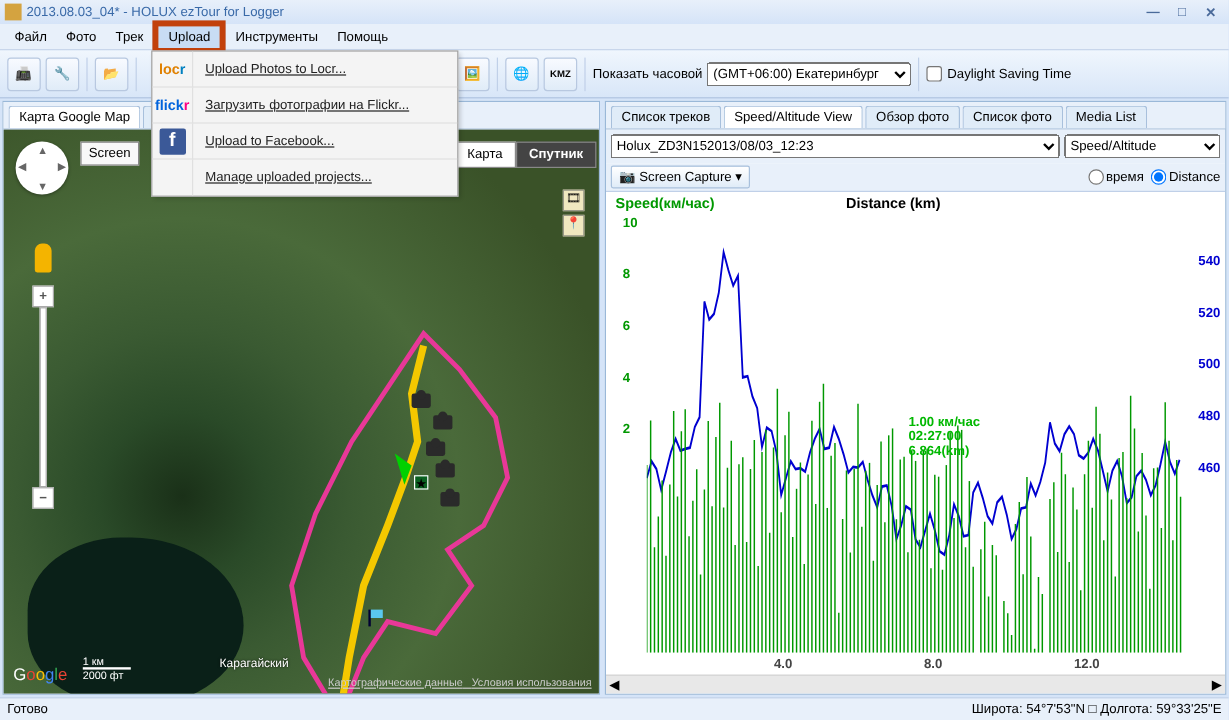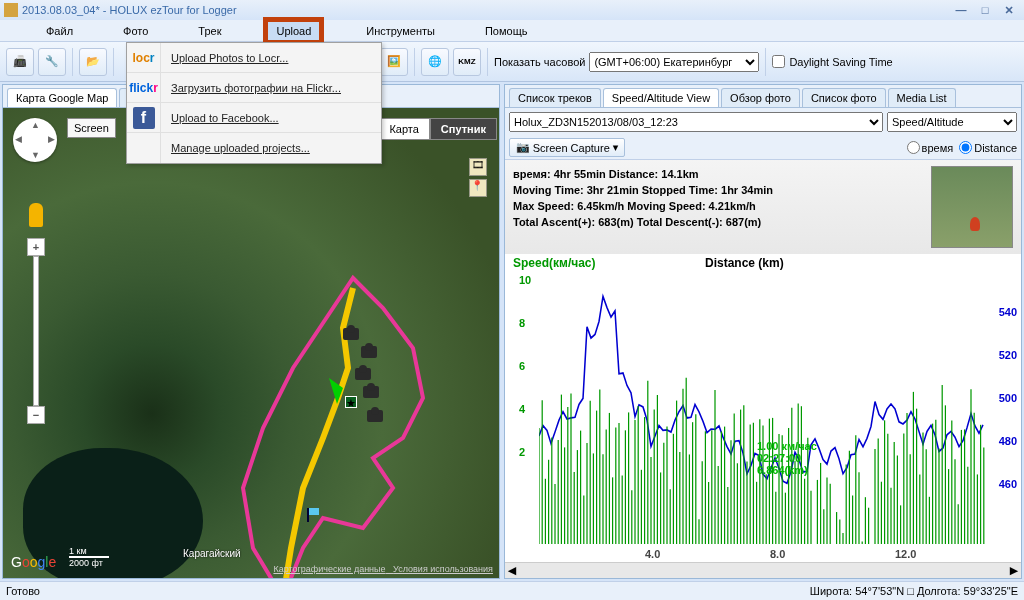--- a/index.html
+++ b/index.html
@@ -2,21 +2,21 @@
 <html><head>
 <meta charset="utf-8">
 <style>
 * { box-sizing: border-box; margin: 0; padding: 0; }
 body { font-family: Tahoma, Arial, sans-serif; font-size: 11px; background: #d5e4f8; overflow: hidden; width: 1024px; height: 600px; }
 .titlebar { height: 20px; background: linear-gradient(#e8f0fa,#d5e4f8); display: flex; align-items: center; padding: 0 4px; color: #3a6aa8; font-size: 11px; }
 .titlebar .icon { width: 14px; height: 14px; background: #d4a340; margin-right: 4px; }
 .titlebar .spacer { flex: 1; }
 .win-btn { width: 22px; height: 14px; margin-left: 2px; display: flex; align-items: center; justify-content: center; color: #4a6a9a; font-weight: bold; cursor: pointer; }
 .menubar { height: 22px; background: #e8f0fa; display: flex; align-items: center; padding: 0 4px; border-bottom: 1px solid #c0d0e8; }
-.menu-item { padding: 3px 8px; cursor: pointer; margin-left: 34px; }
+.menu-item { padding: 3px 8px; cursor: pointer; }
 .menu-item.active { background: #c8dcf4; border: 5px solid #c2410c; }
 .toolbar { height: 40px; background: linear-gradient(#f0f6fd,#d8e6f8); display: flex; align-items: center; padding: 0 6px; gap: 4px; border-bottom: 1px solid #b0c4e0; }
 .tool-icon { width: 28px; height: 28px; background: linear-gradient(#f8faff,#e0ecf8); border: 1px solid #b8c8e0; border-radius: 3px; display: flex; align-items: center; justify-content: center; cursor: pointer; }
 .tool-sep { width: 1px; height: 28px; background: #c0d0e8; margin: 0 2px; }
 .toolbar select { font-size: 11px; height: 20px; }
 .content { display: flex; height: 499px; }
 .panel { border: 1px solid #9ab8d8; margin: 2px; background: #fff; display: flex; flex-direction: column; }
 .panel.left { width: 498px; justify-content: space-between; }
 .panel.right { flex: 1; }
 .tabs { height: 22px; background: #e8f0fa; display: flex; align-items: flex-end; padding: 0 4px; }
@@ -218,29 +218,20 @@
         <div class="cap-btn">📷 <span>Screen Capture</span> ▾</div>
         <span style="flex:1"></span>
         <label class="radio-lbl">
             <input type="radio" name="xa" style=""> 
             <span>время</span>
           </label>
         <label class="radio-lbl">
             <input type="radio" name="xa" checked="" style=""> 
             <span>Distance</span>
           </label>
-      </div>
-      <div class="stats-box">
-        <div class="stats-text">
-          <div>время: 4hr 55min   Distance: 14.1km</div>
-          <div>Moving Time: 3hr 21min   Stopped Time: 1hr 34min</div>
-          <div>Max Speed: 6.45km/h   Moving Speed: 4.21km/h</div>
-          <div>Total Ascent(+): 683(m)   Total Descent(-): 687(m)</div>
-        </div>
-        <div class="thumb"></div>
       </div>
       <div class="chart-area">
         <div class="chart-title" style="left:8px;color:#009800">Speed(км/час)</div>
         <div class="chart-title" style="left:200px;color:#000">Distance (km)</div>
         <div class="chart-plot">
           <svg width="100%" height="100%" viewBox="0 0 440 240" preserveAspectRatio="none">
 
             <g stroke="#009800" stroke-width="1">
               
             </g>

